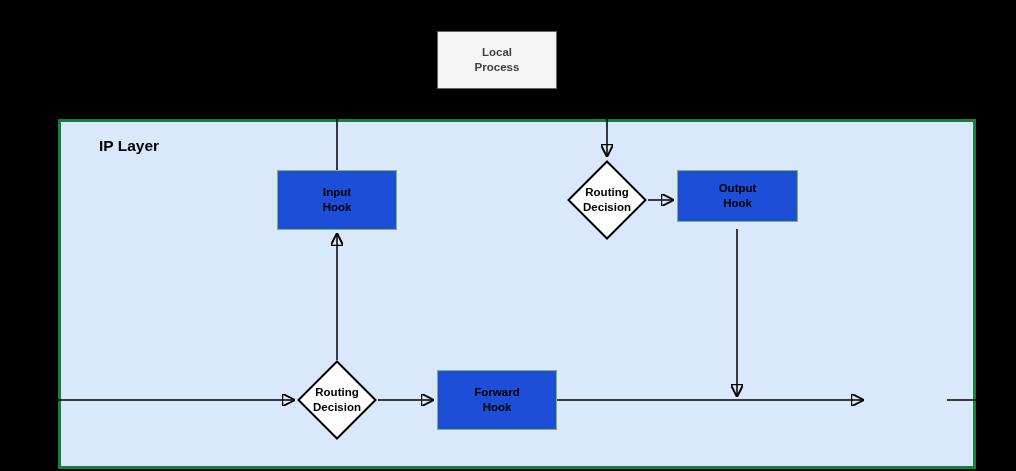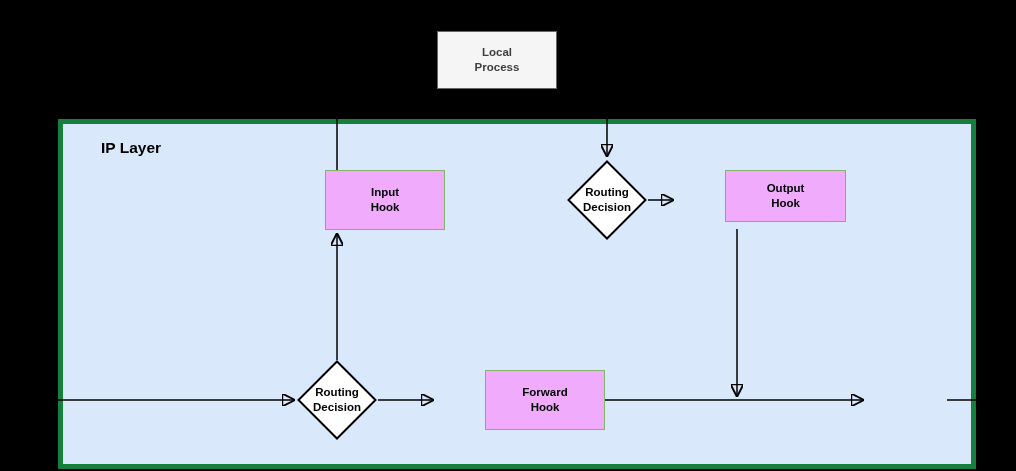--- a/index.html
+++ b/index.html
@@ -25,21 +25,21 @@
     top: 2px;
     height: 117px;
     background: #ffe6cc;
     border: 1px solid #d79b00;
     border-bottom: none;
   }
   .layer-ip {
     top: 119px;
     height: 350px;
     background: #dae8fc;
-    border: 5px solid #15803d;
+    border: 3px solid #15803d;
   }
   .layer-label {
     position: absolute;
     left: 38px;
     font-size: 15.5px;
     font-weight: bold;
     color: #000000;
     white-space: nowrap;
   }
   .layer-app .layer-label { top: 13px; }
@@ -66,23 +66,22 @@
     justify-content: center;
     text-align: center;
   }
   .node-rect {
     width: 120px;
     height: 58px;
     box-sizing: border-box;
     border: 1px solid;
   }
   .node-rect.green {
-    background: #f0abfc;
+    background: #1d4ed8;
     border-color: #82b366;
-    margin-left: 48px;
   }
   .node-rect.gray {
     background: #f5f5f5;
     border-color: #666666;
   }
   .node-diamond {
     width: 80px;
     height: 80px;
   }
   .node-diamond svg {

